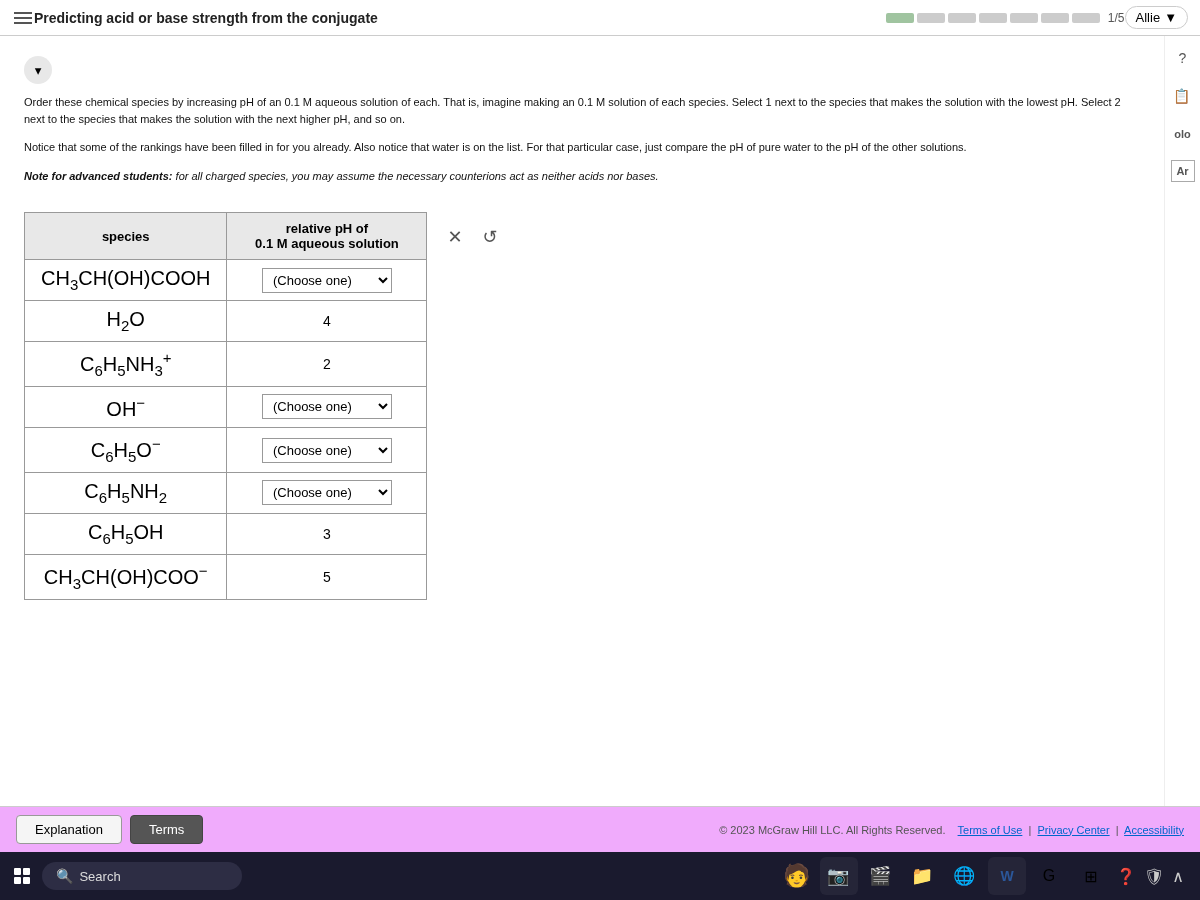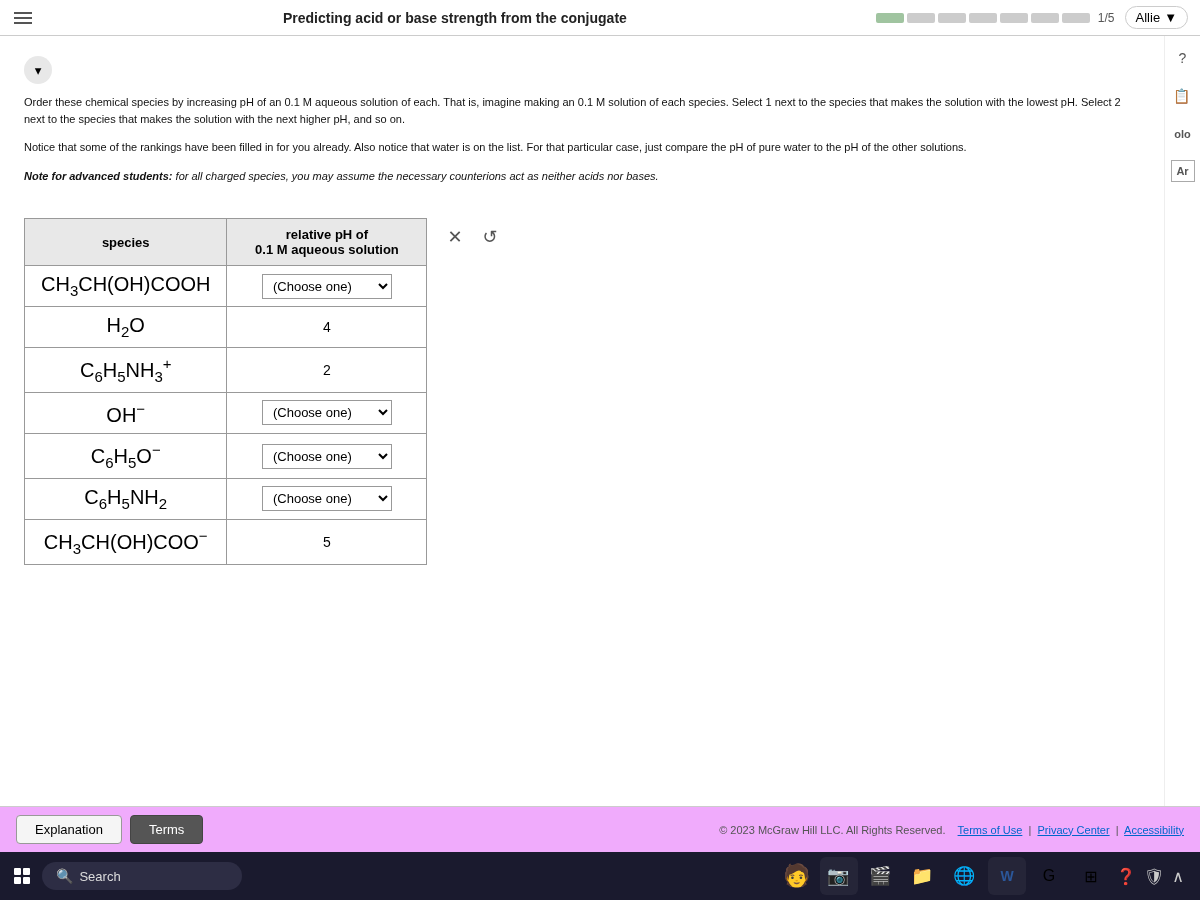--- a/index.html
+++ b/index.html
@@ -14,23 +14,21 @@
       flex-direction: column;
     }
 
     
     .top-bar {
       background: #fff;
       border-bottom: 1px solid #ccc;
       padding: 6px 12px;
       display: flex;
       align-items: center;
-      gap: 10px;
       min-height: 36px;
-      text-align: center;
     }
     .hamburger-icon {
       display: flex; flex-direction: column; gap: 3px; cursor: pointer; padding: 2px;
     }
     .hamburger-icon span { display: block; width: 18px; height: 2px; background: #555; }
     .top-bar-title {
       font-weight: bold;
       font-size: 14px;
       color: #222;
       flex: 1;
@@ -105,21 +103,21 @@
       color: #111;
       margin-bottom: 12px;
     }
     .instruction-text.italic-note {
       font-style: italic;
     }
 
     
     .species-table {
       border-collapse: collapse;
-      margin-top: 22px;
+      margin-top: 16px;
       font-size: 14px;
     }
     .species-table th {
       background: #e8e8e8;
       border: 1px solid #999;
       padding: 8px 16px;
       text-align: center;
       font-weight: bold;
       font-size: 13px;
     }
@@ -351,20 +349,24 @@
             <td class="species-col formula">C<sub>6</sub>H<sub>5</sub>NH<sub>2</sub></td>
             <td class="ph-col">
               <select class="choose-select">
                 <option>(Choose one)</option>
                 <option>1</option><option>2</option><option>3</option>
                 <option>4</option><option>5</option><option>6</option><option>7</option><option>8</option>
               </select>
             </td>
           </tr>
 
+          <tr>
+            <td class="species-col formula">C<sub>6</sub>H<sub>5</sub>OH</td>
+            <td class="ph-col">3</td>
+          </tr>
 
           <tr>
             <td class="species-col formula">CH<sub>3</sub>CH(OH)COO<sup>−</sup></td>
             <td class="ph-col">5</td>
           </tr>
         </tbody>
       </table>
 
       <div class="table-icons">
         <span class="x-icon">✕</span>

